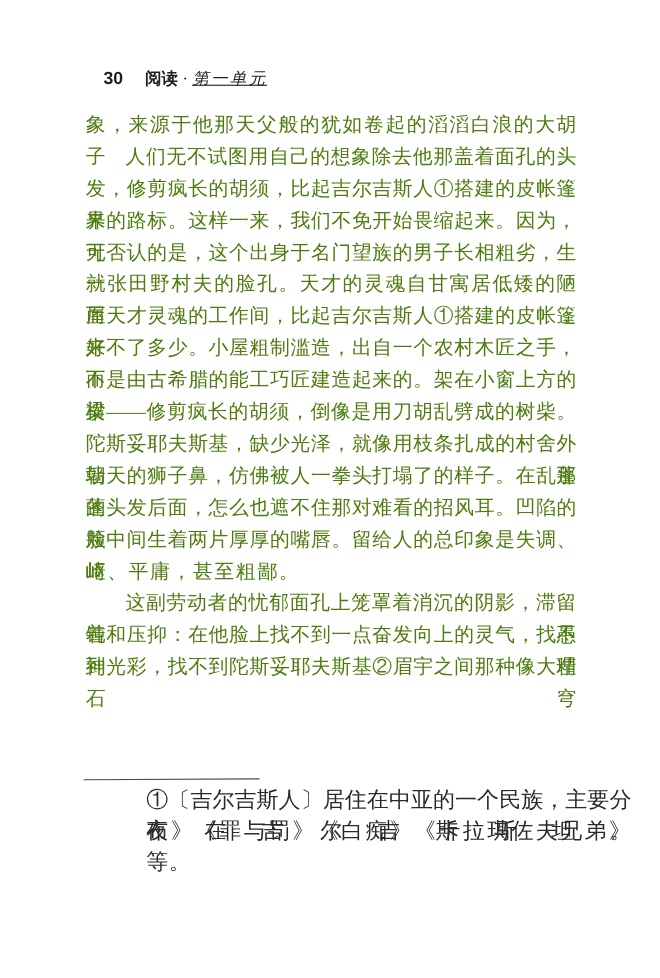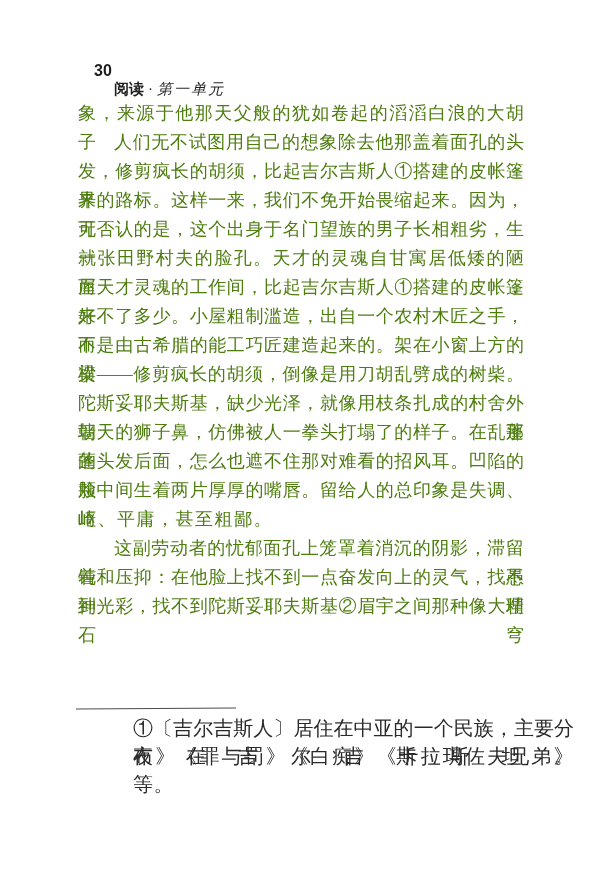--- a/index.html
+++ b/index.html
@@ -7,32 +7,31 @@
     width: 600px; height: 889px;
     background: #ffffff;
     position: relative;
     overflow: hidden;
     font-family: "Liberation Serif", serif;
     color: #262626;
   }
   
   .runhead {
     position: absolute; left: 94px; top: 62px;
-    display: flex; align-items: flex-start;
+    display: flex; align-items: center;
     white-space: nowrap;
-    flex-direction: column;
   }
   .pagenum {
     font-family: "Liberation Sans", sans-serif;
     font-weight: bold; font-size: 16px; color: #1d1d1d;
   }
   .headtitle { margin-left: 20px; font-size: 15px; color: #1f1f1f; }
   .headtitle .sec { font-family: "Liberation Sans", sans-serif; font-weight: bold; margin-top: 12px; }
   .headtitle .dot { margin: 0 4px; }
-  .headtitle .unit { font-style: italic; letter-spacing: 2px; }
+  .headtitle .unit { font-style: italic; letter-spacing: 2px; text-decoration: underline; }
 
   
   .bodytext {
     position: absolute; left: 78px; top: 99px; width: 446px;
     font-size: 18px; line-height: 29px; color: #4d7c0f;
   }
   .bline {
     height: 29px;
     text-align: justify;
     text-align-last: justify;

